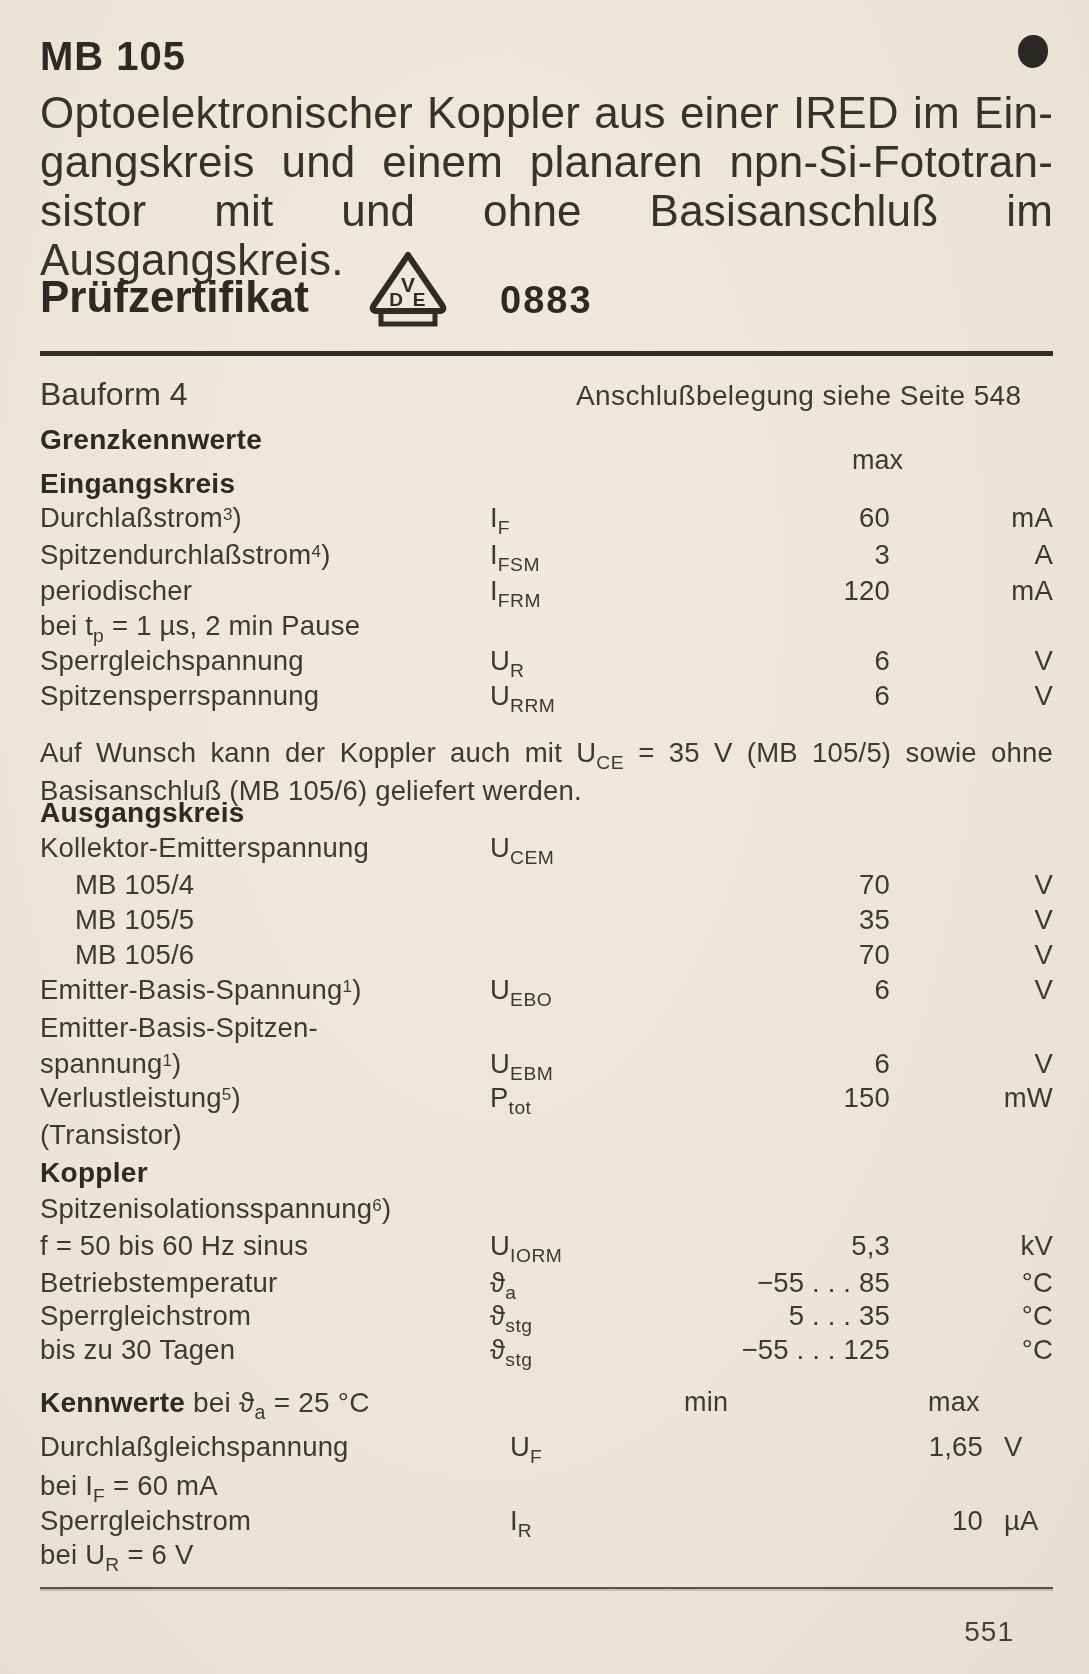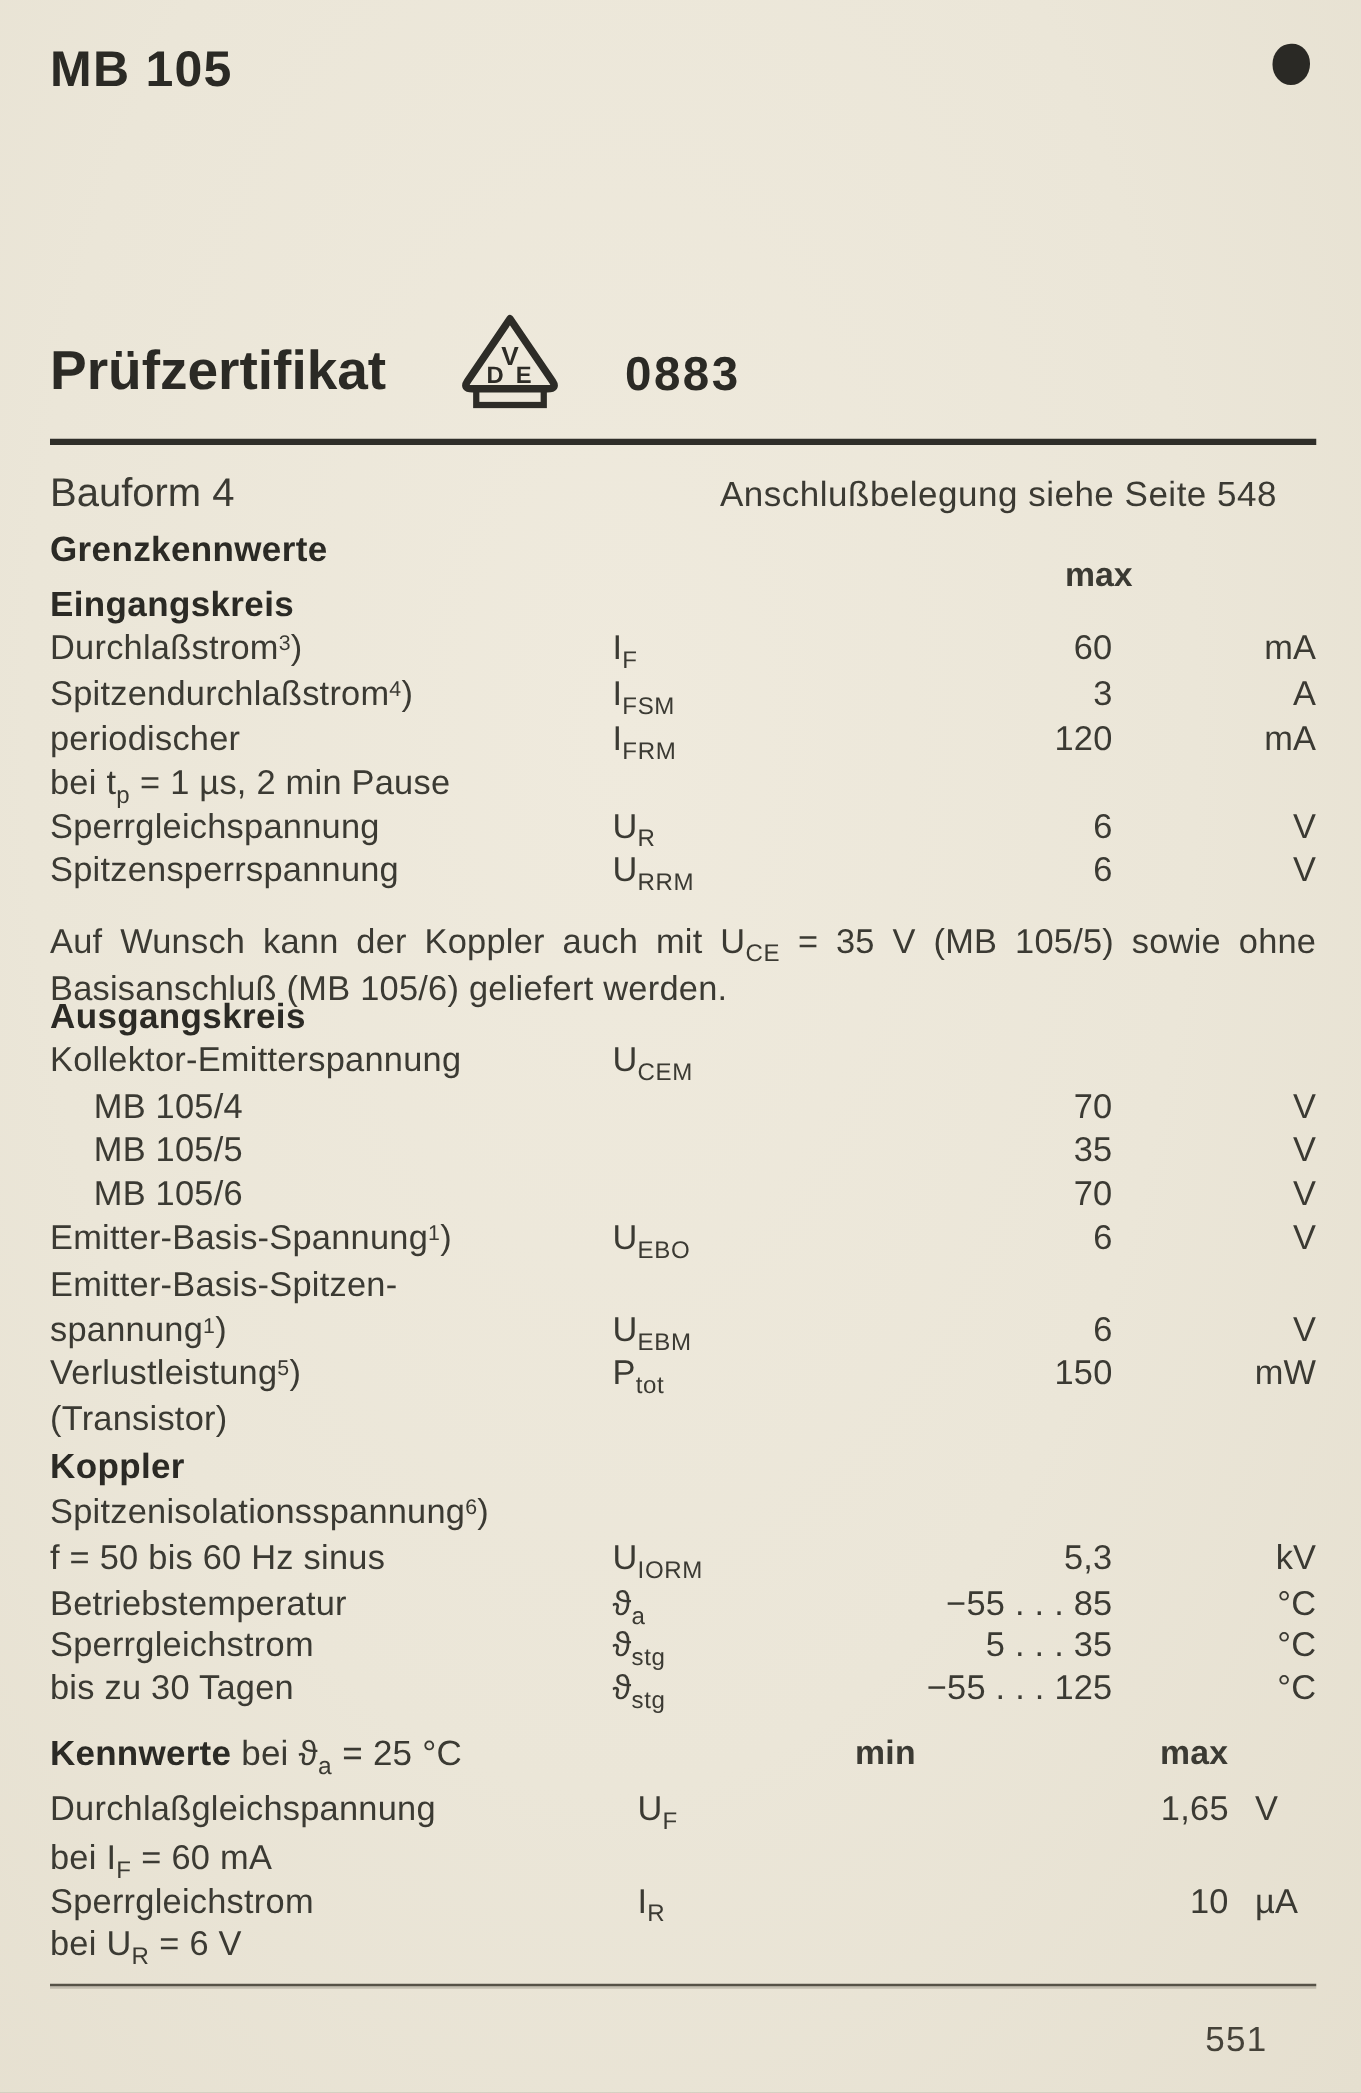--- a/index.html
+++ b/index.html
@@ -25,21 +25,21 @@
   .cert-num{position:absolute;left:460px;top:18px;font-size:38px;font-weight:700;color:#2b2a25;letter-spacing:2px;margin-top:11px;}
   
   .rule1{left:40px;top:351px;width:1013px;height:5px;background:#2f2e29;}
   .rule2{left:40px;top:1587px;width:1013px;height:2px;background:#565247;box-shadow:0 2px 0 rgba(86,82,71,0.25);}
   
   .bauform-row{left:40px;top:376px;width:1013px;height:40px;font-size:32px;}
   .bauform-label{position:absolute;left:0;top:0;white-space:nowrap;}
   .bauform-note{position:absolute;left:536px;top:4px;font-size:28px;white-space:nowrap;letter-spacing:0.4px;}
   
   .h-bold{left:40px;font-size:28px;font-weight:700;color:#2b2a25;white-space:nowrap;letter-spacing:0.3px;}
-  .colhead{font-size:27px;color:#3b3a33;white-space:nowrap;font-weight:bold;}
+  .colhead{font-size:27px;color:#3b3a33;white-space:nowrap;}
   .row{left:40px;width:1013px;height:40px;font-size:27.5px;letter-spacing:0.2px;}
   .lab{position:absolute;left:0;top:0;white-space:nowrap;}
   .lab.indent{left:35px;}
   .sym{position:absolute;left:450px;top:0;white-space:nowrap;}
   .row.kw .sym{left:470px;}
   .val{position:absolute;right:163px;top:0;white-space:nowrap;}
   .unit{position:absolute;right:0;top:0;white-space:nowrap;}
   .row.kw .val{right:70px;}
   .row.kw .unit{right:auto;left:964px;}
   sub{font-size:0.7em;position:relative;top:0.34em;line-height:0;letter-spacing:0.5px;vertical-align:baseline;}
@@ -51,20 +51,25 @@
   .pageno{right:75px;top:1616px;font-size:28px;color:#454239;letter-spacing:1px;}
 </style>
 </head>
 <body>
 
 <div class="page">
 
   <div class="abs title">MB 105</div>
   <div class="abs corner-dot"></div>
 
+  <div class="abs intro">
+    <div class="jline">Optoelektronischer Koppler aus einer IRED im Ein-</div>
+    <div class="jline">gangskreis und einem planaren npn-Si-Fototran-</div>
+    <div class="jline">sistor mit und ohne Basisanschluß im Ausgangskreis.</div>
+  </div>
 
   <div class="abs cert">
     <span class="cert-label">Prüfzertifikat</span>
     <svg class="vde" width="80" height="78" viewBox="0 0 80 78">
       <path d="M40 5 L74 55 Q78 61 70 61 L10 61 Q2 61 6 55 Z" fill="none" stroke="#2d2c27" stroke-width="6" stroke-linejoin="round"></path>
       <rect x="13" y="61" width="54" height="13" fill="none" stroke="#2d2c27" stroke-width="5"></rect>
       <text x="40" y="42" text-anchor="middle" font-size="21" font-weight="bold" fill="#2d2c27" font-family="Liberation Sans, DejaVu Sans, sans-serif">V</text>
       <text x="28" y="56" text-anchor="middle" font-size="19" font-weight="bold" fill="#2d2c27" font-family="Liberation Sans, DejaVu Sans, sans-serif">D</text>
       <text x="51" y="56" text-anchor="middle" font-size="19" font-weight="bold" fill="#2d2c27" font-family="Liberation Sans, DejaVu Sans, sans-serif">E</text>
     </svg>

